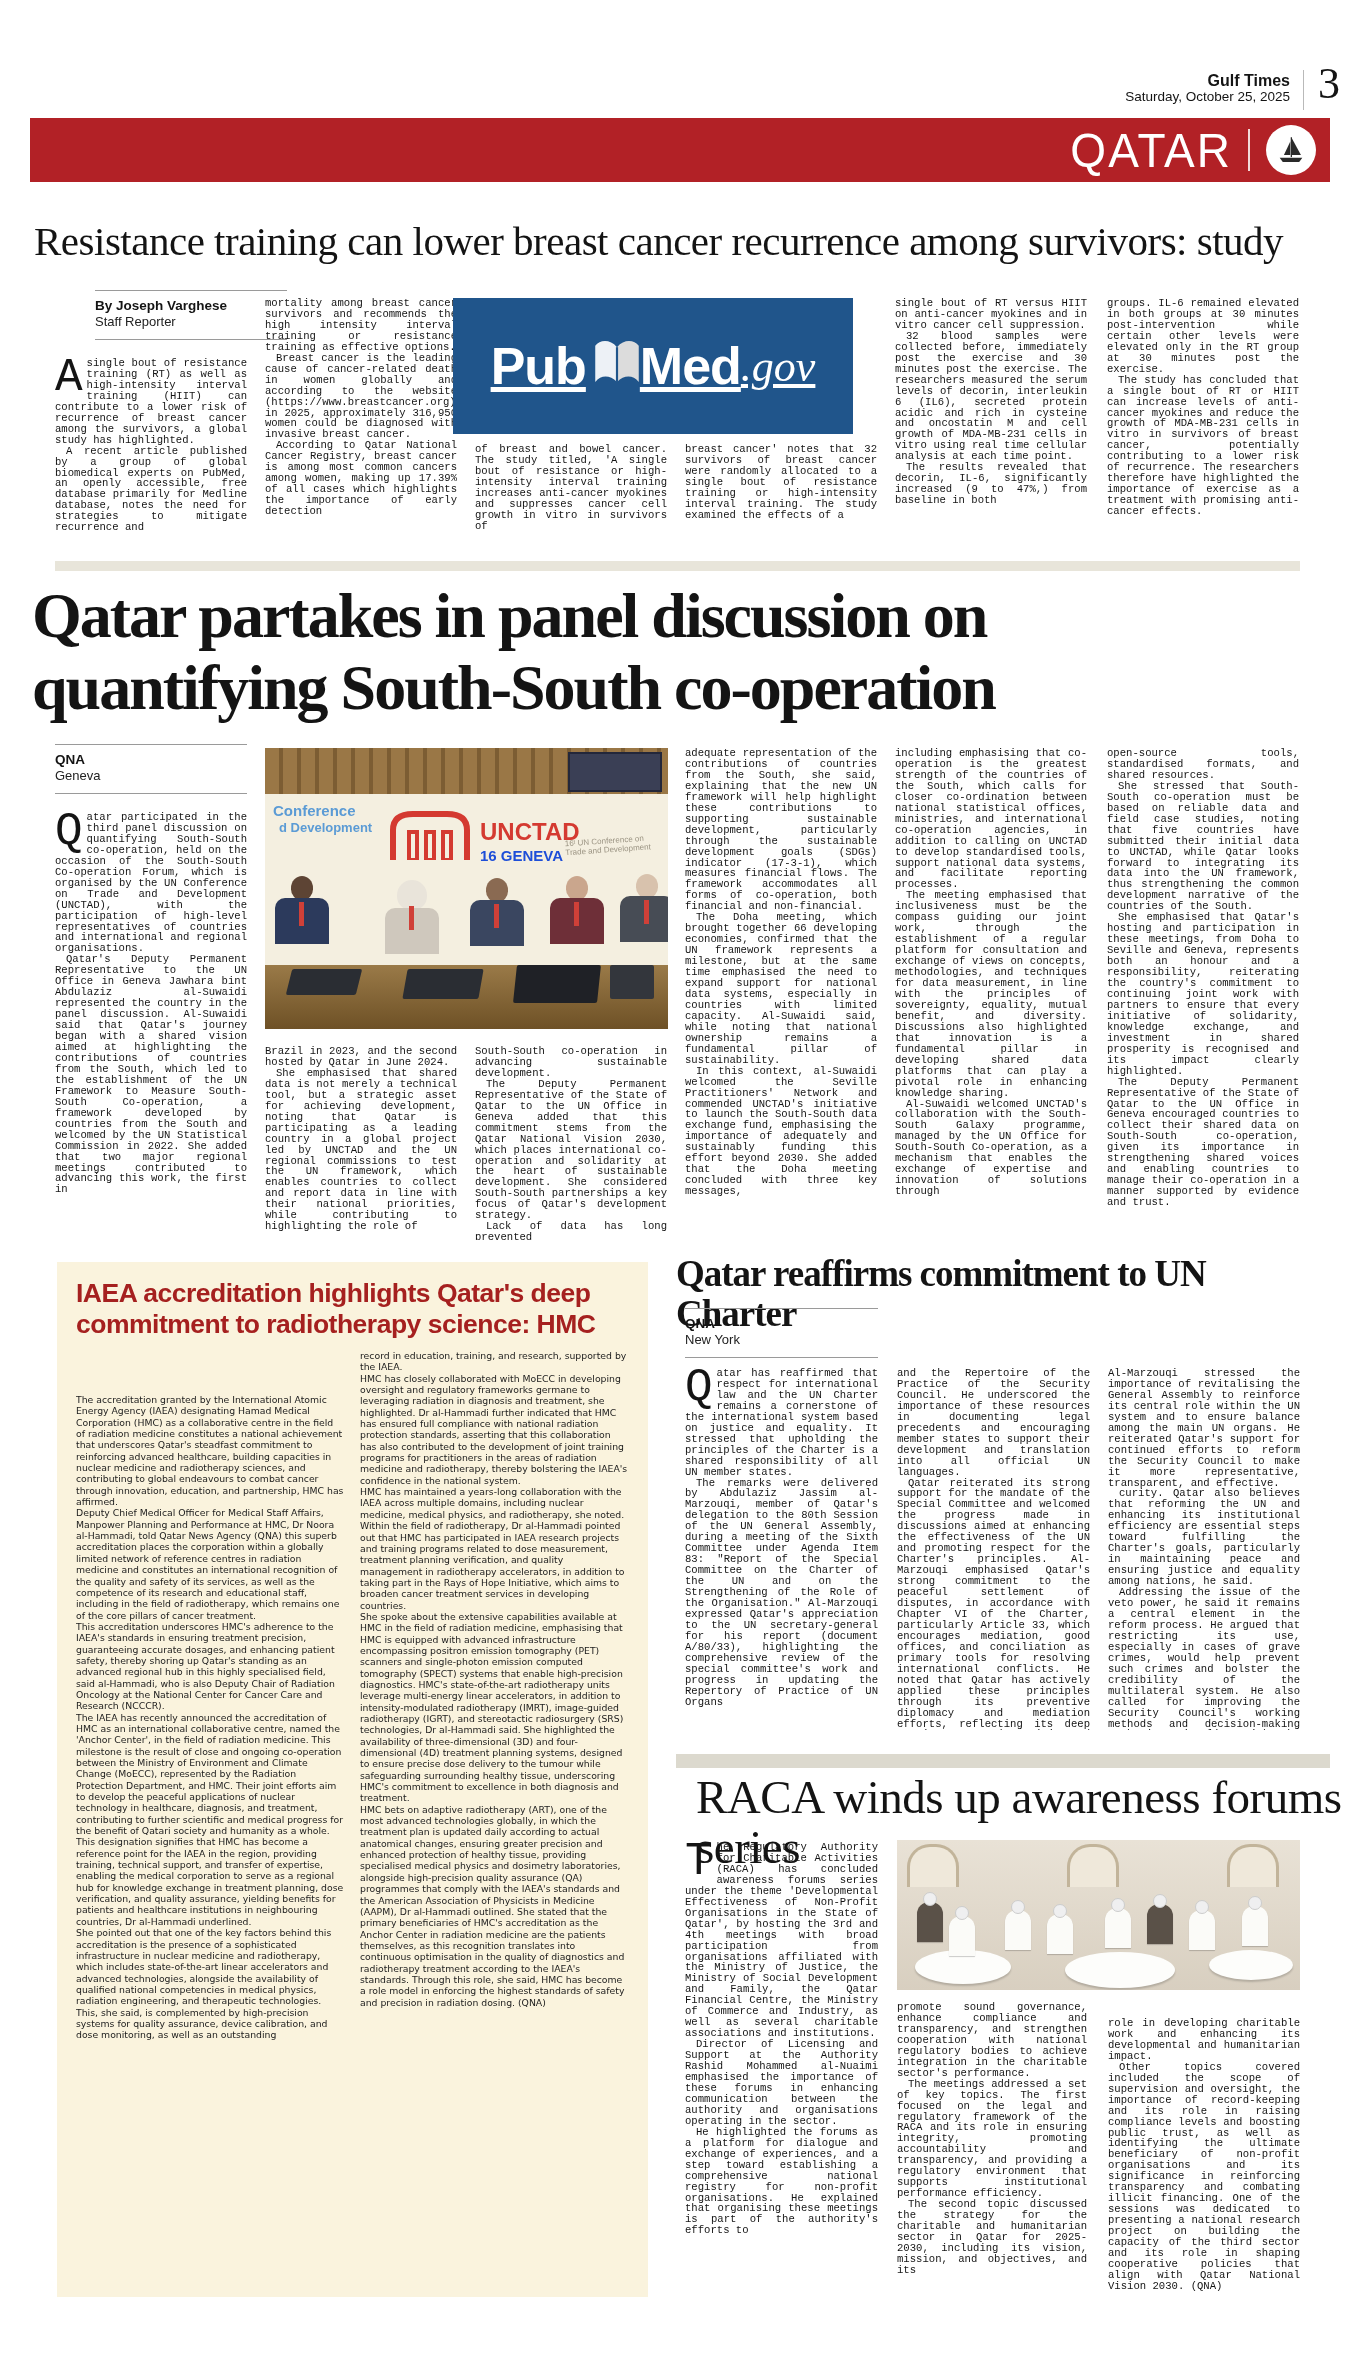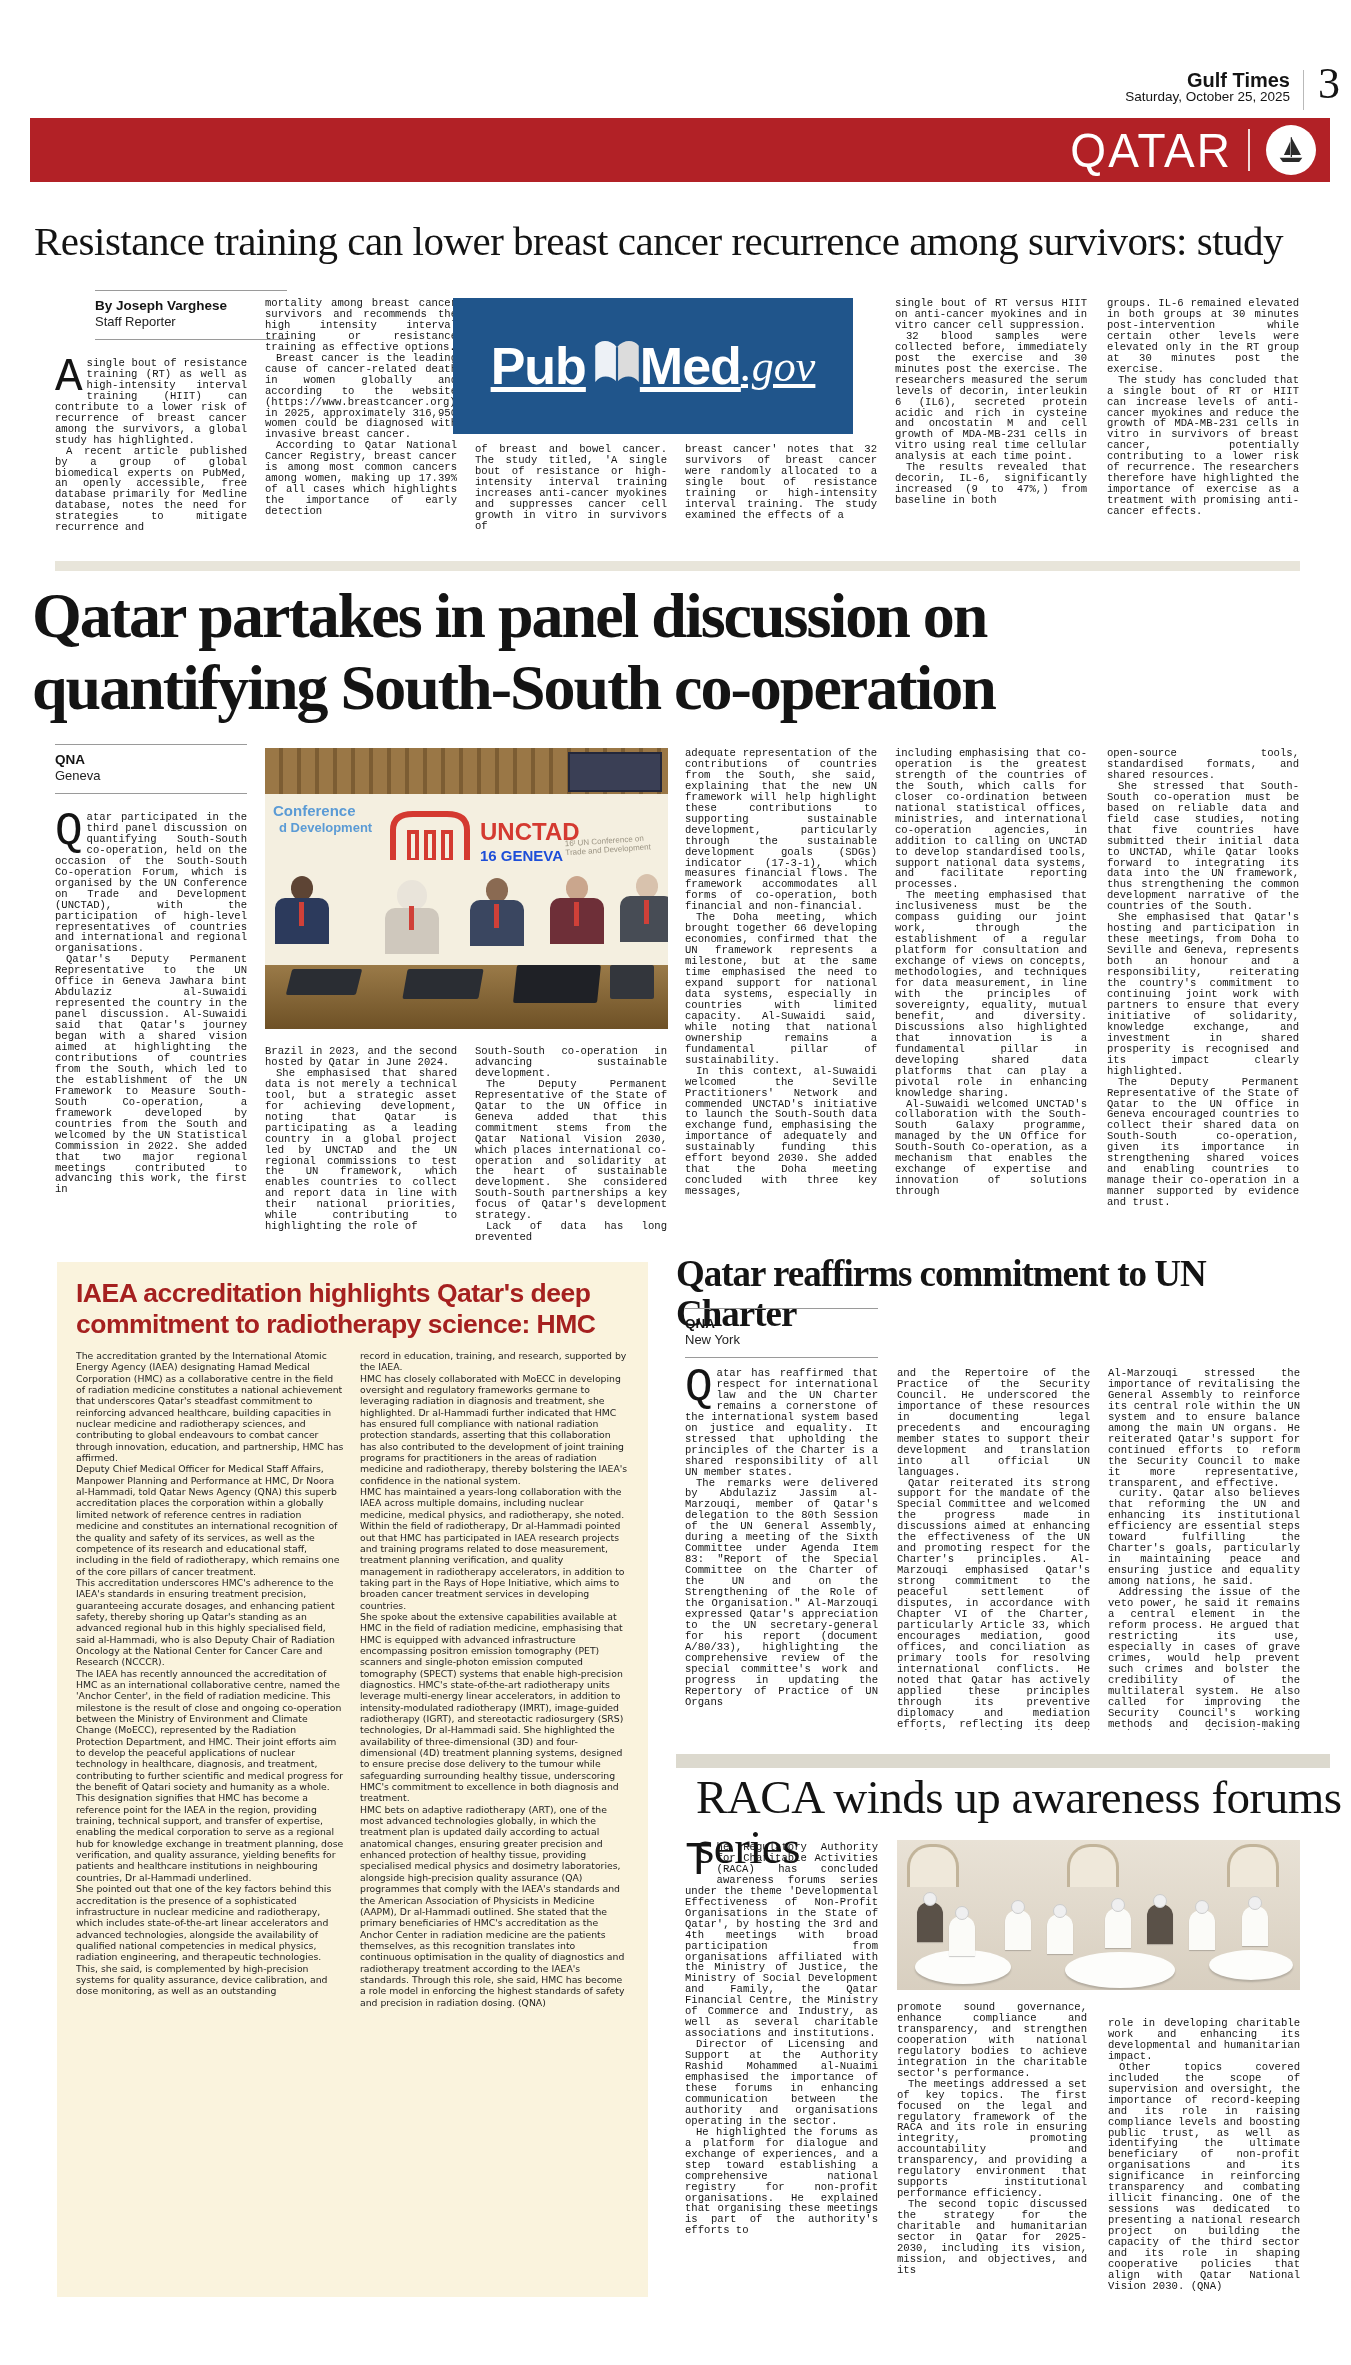--- a/index.html
+++ b/index.html
@@ -1,20 +1,20 @@
 <!DOCTYPE html>
 <html><head>
 <meta charset="utf-8">
 <style>
   html,body{margin:0;padding:0;background:#888;}
   #page{position:relative;width:1351px;height:2365px;background:#fff;margin:0 auto;overflow:hidden;
         font-family:"Liberation Serif",serif;color:#141414;}
   
   .mast{position:absolute;left:990px;top:72px;width:300px;text-align:right;font-family:"Liberation Sans",sans-serif;}
-  .mast .paper{font-weight:bold;font-size:20px;line-height:17px;}
+  .mast .paper{font-weight:bold;font-size:16px;line-height:17px;}
   .mast .date{font-size:13.5px;line-height:16px;}
   .mast-rule{position:absolute;left:1303px;top:70px;width:1px;height:40px;background:#b9b9b9;}
   .pageno{position:absolute;left:1311px;top:58px;width:36px;font-size:44px;font-weight:400;text-align:center;font-family:"Liberation Serif",serif;}
   
   .banner{position:absolute;left:30px;top:118px;width:1300px;height:64px;background:#b22126;
           display:flex;align-items:center;justify-content:flex-end;padding-right:14px;box-sizing:border-box;gap:16px;}
   .banner .qatar{color:#fff;font-family:"Liberation Sans",sans-serif;font-size:46px;letter-spacing:2px;font-weight:400;transform:scaleY(1.05);}
   .banner .bar{width:2px;height:42px;background:#f2d9d9;}
   .banner .dhow-circle{width:50px;height:50px;border-radius:50%;background:#fff;display:flex;align-items:center;justify-content:center;}
   
@@ -230,21 +230,21 @@
       <p>She stressed that South-South co-operation must be based on reliable data and field case studies, noting that five countries have submitted their initial data to UNCTAD, while Qatar looks forward to integrating its data into the UN framework, thus strengthening the common development narrative of the countries of the South.</p>
       <p>She emphasised that Qatar's hosting and participation in these meetings, from Doha to Seville and Geneva, represents both an honour and a responsibility, reiterating the country's commitment to continuing joint work with partners to ensure that every initiative of solidarity, knowledge exchange, and investment in shared prosperity is recognised and its impact clearly highlighted.</p>
       <p>The Deputy Permanent Representative of the State of Qatar to the UN Office in Geneva encouraged countries to collect their shared data on South-South co-operation, given its importance in strengthening shared voices and enabling countries to manage their co-operation in a manner supported by evidence and trust.</p>
     </div>
 
   <div class="iaea-box">
     <div class="iaea-h">
       <div>IAEA accreditation highlights Qatar's deep</div>
       <div>commitment to radiotherapy science: HMC</div>
     </div>
-    <div class="iaea-col" style="left:19px;height:940px;">
+    <div class="iaea-col" style="left:19px;height:940px;margin-top:44px;">
         <p>The accreditation granted by the International Atomic Energy Agency (IAEA) designating Hamad Medical Corporation (HMC) as a collaborative centre in the field of radiation medicine constitutes a national achievement that underscores Qatar's steadfast commitment to reinforcing advanced healthcare, building capacities in nuclear medicine and radiotherapy sciences, and contributing to global endeavours to combat cancer through innovation, education, and partnership, HMC has affirmed.</p>
         <p>Deputy Chief Medical Officer for Medical Staff Affairs, Manpower Planning and Performance at HMC, Dr Noora al-Hammadi, told Qatar News Agency (QNA) this superb accreditation places the corporation within a globally limited network of reference centres in radiation medicine and constitutes an international recognition of the quality and safety of its services, as well as the competence of its research and educational staff, including in the field of radiotherapy, which remains one of the core pillars of cancer treatment.</p>
         <p>This accreditation underscores HMC's adherence to the IAEA's standards in ensuring treatment precision, guaranteeing accurate dosages, and enhancing patient safety, thereby shoring up Qatar's standing as an advanced regional hub in this highly specialised field, said al-Hammadi, who is also Deputy Chair of Radiation Oncology at the National Center for Cancer Care and Research (NCCCR).</p>
         <p>The IAEA has recently announced the accreditation of HMC as an international collaborative centre, named the 'Anchor Center', in the field of radiation medicine. This milestone is the result of close and ongoing co-operation between the Ministry of Environment and Climate Change (MoECC), represented by the Radiation Protection Department, and HMC. Their joint efforts aim to develop the peaceful applications of nuclear technology in healthcare, diagnosis, and treatment, contributing to further scientific and medical progress for the benefit of Qatari society and humanity as a whole.</p>
         <p>This designation signifies that HMC has become a reference point for the IAEA in the region, providing training, technical support, and transfer of expertise, enabling the medical corporation to serve as a regional hub for knowledge exchange in treatment planning, dose verification, and quality assurance, yielding benefits for patients and healthcare institutions in neighbouring countries, Dr al-Hammadi underlined.</p>
         <p>She pointed out that one of the key factors behind this accreditation is the presence of a sophisticated infrastructure in nuclear medicine and radiotherapy, which includes state-of-the-art linear accelerators and advanced technologies, alongside the availability of qualified national competencies in medical physics, radiation engineering, and therapeutic technologies. This, she said, is complemented by high-precision systems for quality assurance, device calibration, and dose monitoring, as well as an outstanding</p>
       </div>
     <div class="iaea-col" style="left:303px;height:940px;">
         <p>record in education, training, and research, supported by the IAEA.</p>
         <p>HMC has closely collaborated with MoECC in developing oversight and regulatory frameworks germane to leveraging radiation in diagnosis and treatment, she highlighted. Dr al-Hammadi further indicated that HMC has ensured full compliance with national radiation protection standards, asserting that this collaboration has also contributed to the development of joint training programs for practitioners in the areas of radiation medicine and radiotherapy, thereby bolstering the IAEA's confidence in the national system.</p>

